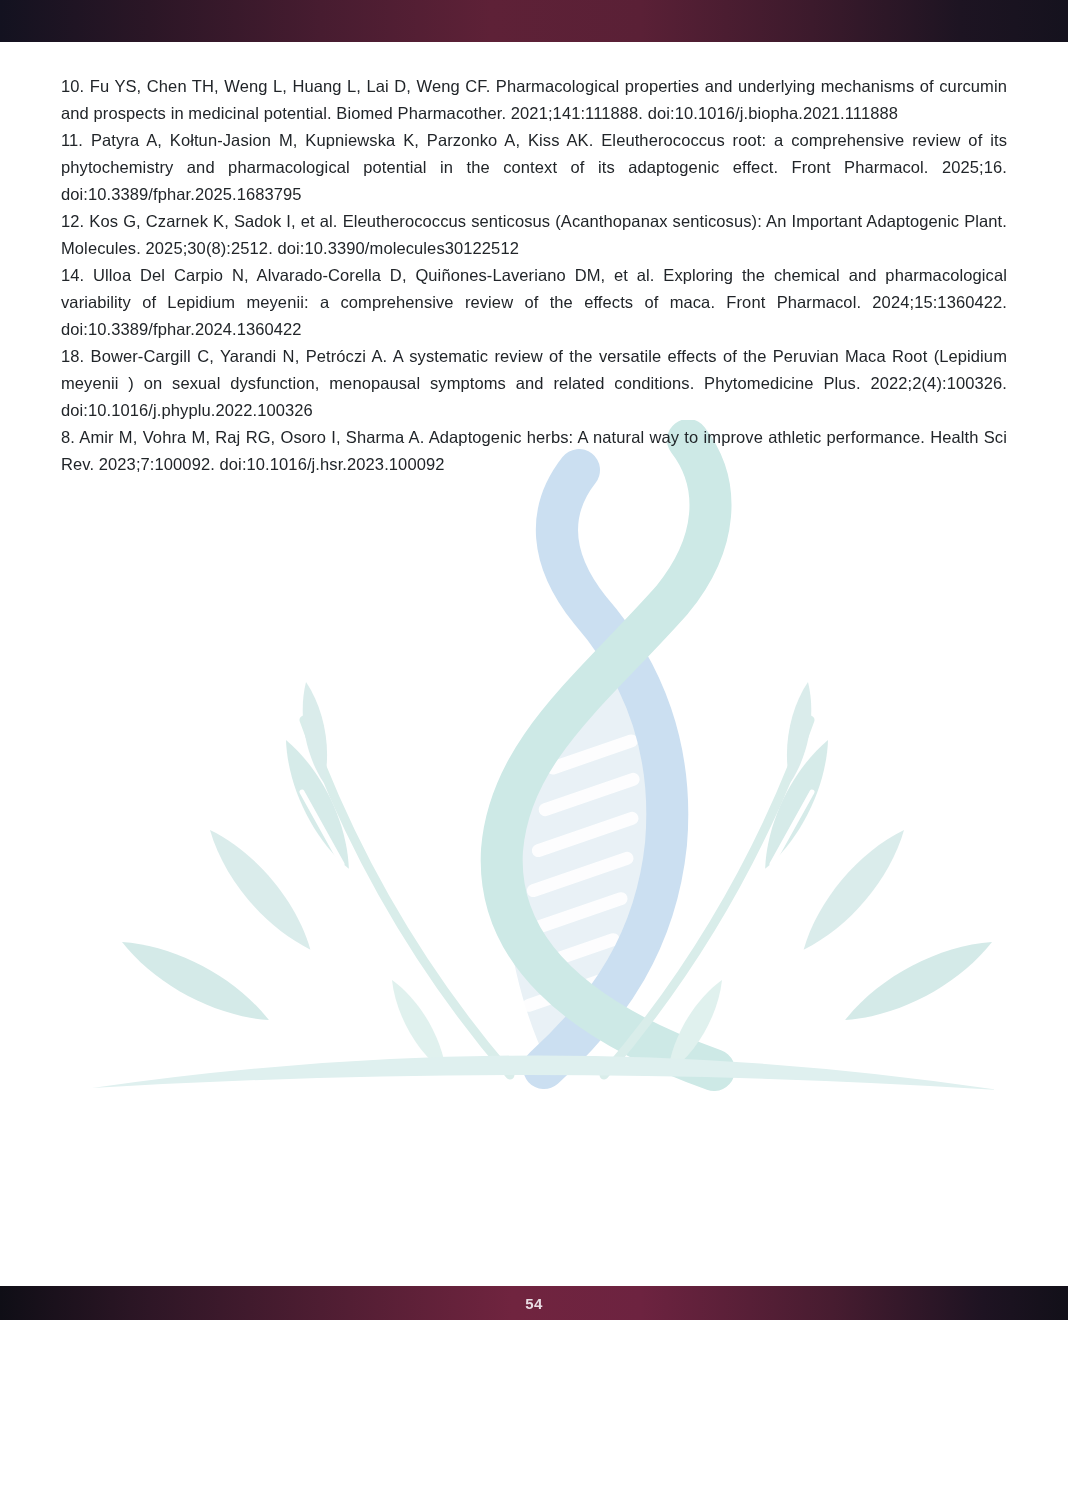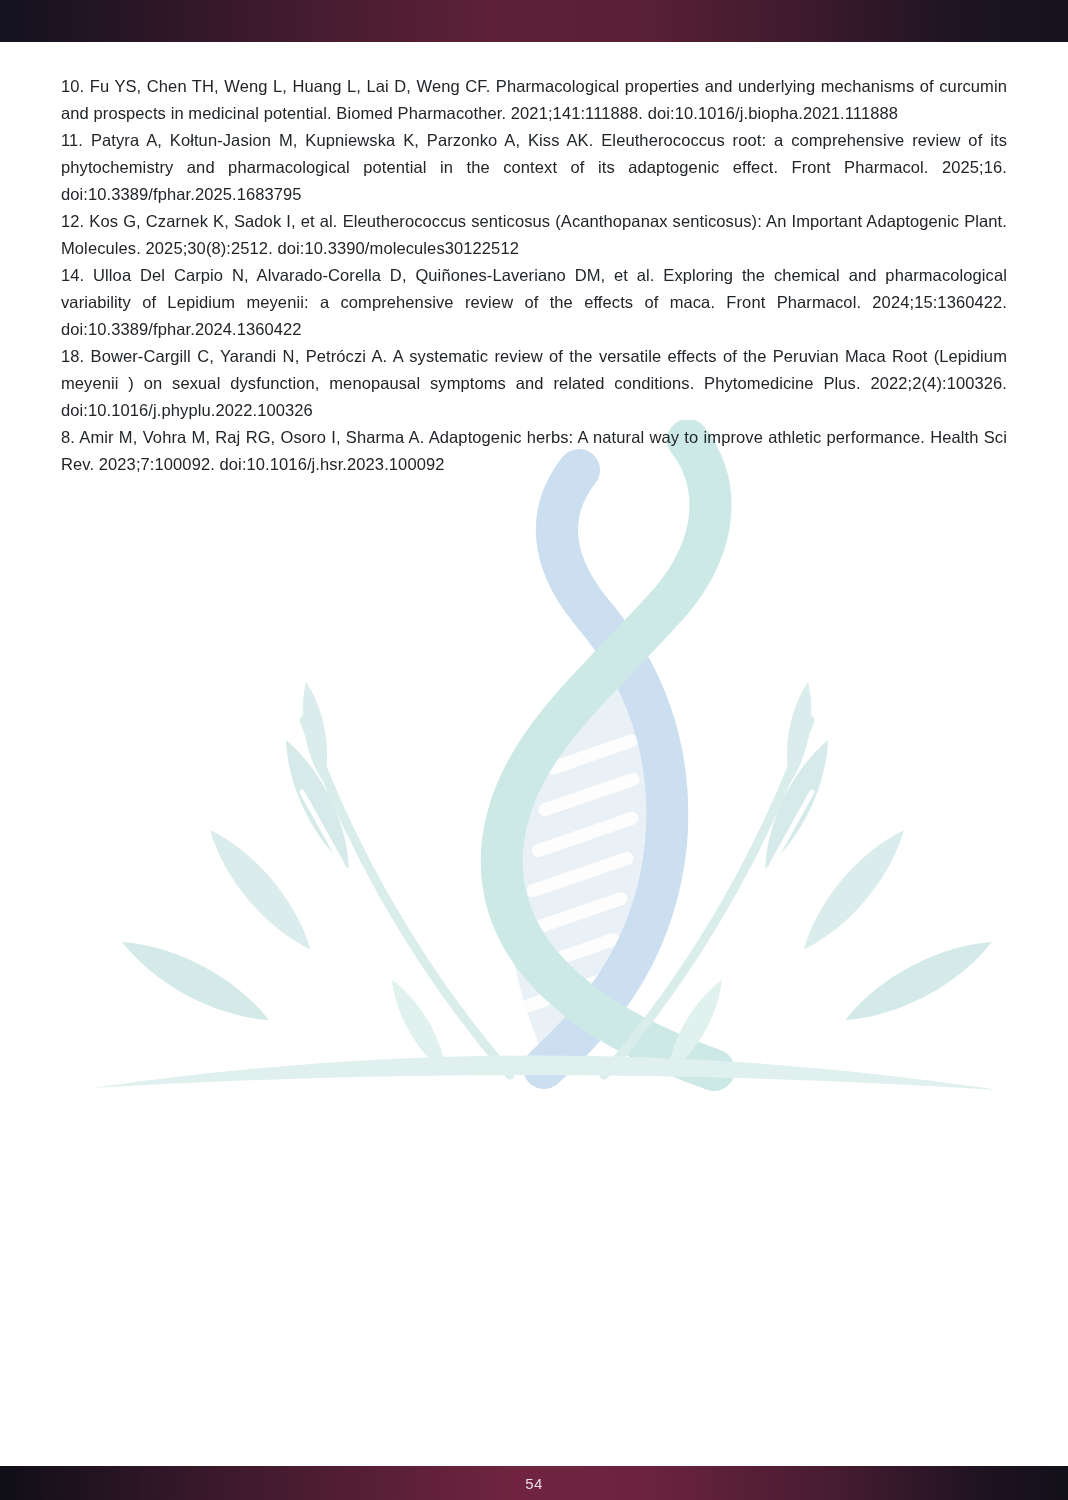--- a/index.html
+++ b/index.html
@@ -1,19 +1,19 @@
 <!DOCTYPE html>
 <html><head>
 <meta charset="utf-8">
 <style>
   html, body { margin: 0; padding: 0; background: #ffffff; }
   .page {
     position: relative;
     width: 1068px;
-    height: 1500px;
+    height: 1320px;
     background: #ffffff;
     overflow: hidden;
     font-family: "Liberation Sans", sans-serif;
   }
   .top-bar {
     position: absolute;
     top: 0; left: 0;
     width: 100%; height: 42px;
     background: linear-gradient(90deg,
       #131220 0%, #2b1626 14%, #471c30 30%, #5e2137 46%,
@@ -25,20 +25,21 @@
     width: 100%; height: 34px;
     background: linear-gradient(90deg,
       #0f0e16 0%, #2e1626 14%, #4e1d32 30%, #70243f 48%,
       #6d2340 60%, #471c30 78%, #1e1322 92%, #121019 100%);
     display: flex; align-items: center; justify-content: center;
   }
   .page-number {
     color: #e9dce3;
     font-size: 15px;
     letter-spacing: 0.5px;
+    font-weight: bold;
   }
   .content {
     position: absolute;
     left: 61px; right: 61px; top: 73px;
     z-index: 2;
   }
   .reference {
     margin: 0;
     font-size: 16.5px;
     line-height: 27px;

